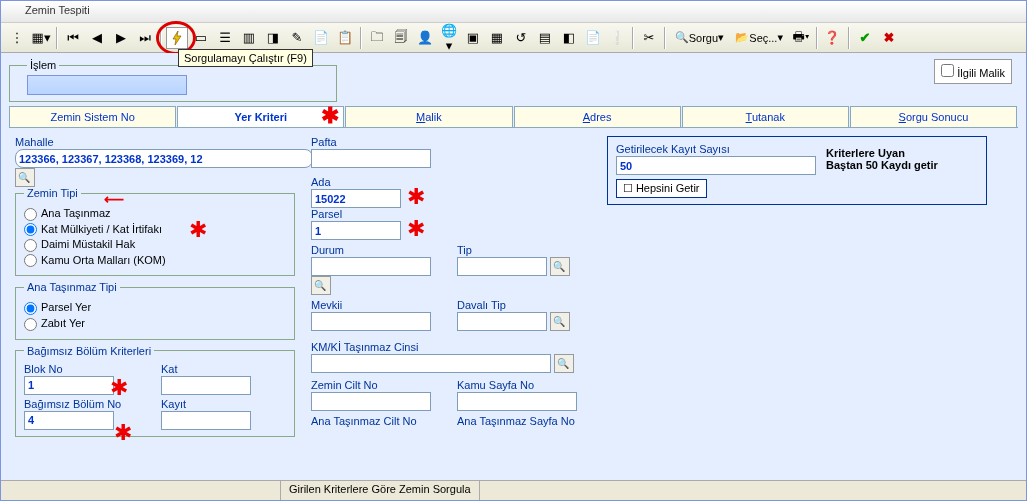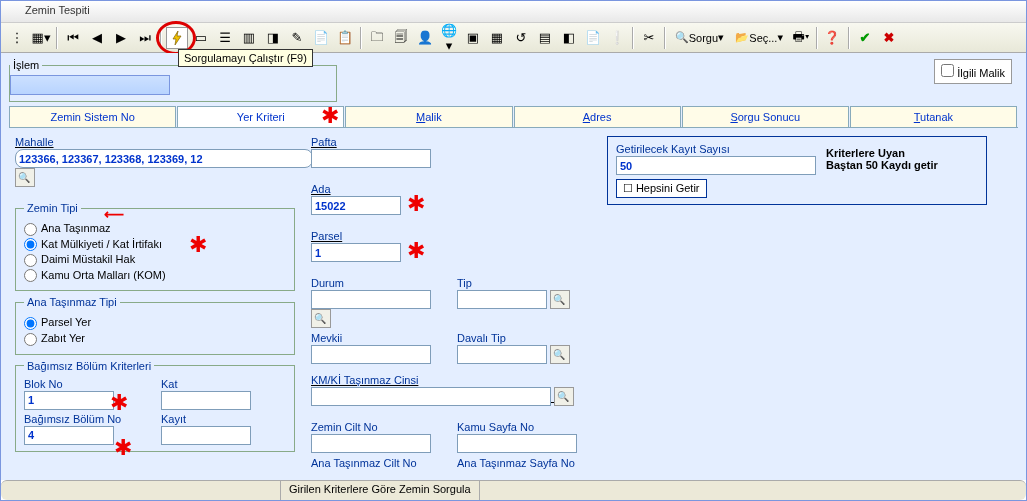--- a/index.html
+++ b/index.html
@@ -6,51 +6,51 @@
 body { font-family: Tahoma, Arial, sans-serif; font-size: 11px; background: #d4d0c8; width: 1027px; height: 501px; overflow: hidden; }
 .window { background: #fff; border: 1px solid #7a96df; width: 1027px; height: 501px; position: relative; }
 .titlebar { background: linear-gradient(to bottom, #fff, #e8e8e8); height: 22px; padding: 3px 24px; color: #333; border-bottom: 1px solid #ccc; }
 .toolbar { background: linear-gradient(to bottom, #f8f8f0, #e8e8d8); height: 30px; border-bottom: 1px solid #aaa; display: flex; align-items: center; padding: 0 4px; gap: 0; position: relative; }
 .tbtn { width: 22px; height: 22px; display: inline-flex; align-items: center; justify-content: center; margin: 0 1px; border: 1px solid transparent; background: transparent; cursor: pointer; font-size: 13px; }
 .tbtn-wide { width: auto; padding: 0 4px; font-size: 11px; }
 .tspacer { width: 2px; height: 22px; border-left: 1px solid #aaa; border-right: 1px solid #fff; margin: 0 3px; }
 .red-circle { position: absolute; left: 155px; top: -2px; width: 40px; height: 34px; border: 3px solid #d00; border-radius: 50%; pointer-events: none; }
 .tooltip { position: absolute; left: 177px; top: 26px; background: #ffffe1; border: 1px solid #333; padding: 2px 5px; font-size: 11px; z-index: 100; }
 .content { background: #e4eeff; padding: 6px 8px 20px 8px; height: calc(100% - 52px - 20px); position: relative; }
-.islem-group { border: 1px solid #8a8; padding: 4px 6px 6px 0; margin-bottom: 4px; display: inline-block; width: 328px; }
+.islem-group { border: 1px solid #8a8; padding: 4px 6px 6px 17px; margin-bottom: 4px; display: inline-block; width: 328px; }
 .islem-group legend { font-size: 11px; padding: 0 3px; }
 .islem-input { width: 160px; height: 20px; background: linear-gradient(to bottom, #cce0ff, #b8d4ff); border: 1px solid #7a96df; }
 .ilgili-box { position: absolute; right: 14px; top: 6px; background: #fff; border: 1px solid #999; padding: 4px 6px; }
 .tabs { display: flex; background: #e4eeff; border-bottom: 1px solid #8ab; margin-bottom: 6px; }
 .tab { flex: 1; text-align: center; padding: 4px 4px; background: #fffce8; border: 1px solid #8ab; border-bottom: none; margin-right: 1px; color: #0033cc; cursor: pointer; }
-.tab.active { background: #fff; font-weight: normal; }
+.tab.active { background: #fff; font-weight: bold; }
 .tab-underline { text-decoration: underline; }
 .form-area { display: flex; gap: 16px; padding: 2px 6px; }
 .col { }
 .col1 { width: 280px; }
 .col2 { width: 280px; }
 .col3 { width: 380px; }
 .field-label { color: #003399; font-size: 11px; margin-bottom: 1px; display: block; }
-.field-row { margin-bottom: 15px; position: relative; text-decoration: underline; }
+.field-row { margin-bottom: 0; position: relative; }
 .txt { border: 1px solid #7f9db9; background: #fff; height: 19px; padding: 1px 3px; font-size: 11px; color: #0033cc; font-weight: bold; }
 .txt-mahalle { width: 298px; border-radius: 8px; }
 .lookup-btn { width: 20px; height: 19px; border: 1px solid #999; background: #f0f0e8; vertical-align: top; cursor: pointer; font-size: 10px; }
 fieldset.grp { border: 1px solid #8a8; padding: 6px 8px 6px 8px; margin-bottom: 5px; }
 fieldset.grp legend { font-size: 11px; color: #003399; padding: 0 3px; }
 .radio-row { margin: 2px 0; font-size: 11px; }
 .radio-row input { margin-right: 4px; vertical-align: middle; }
 .side-by-side { display: flex; gap: 12px; }
 .sbs-col { flex: 1; }
 .txt-sm { width: 90px; }
 .txt-md { width: 120px; }
 .getir-box { border: 1px solid #003399; background: #e4eeff; padding: 6px 8px; display: flex; gap: 10px; align-items: flex-start; }
 .getir-left { }
 .getir-right { font-weight: bold; padding-top: 4px; }
 .getir-btn { border: 1px solid #003399; background: #fff; padding: 2px 6px; margin-top: 4px; cursor: pointer; font-size: 11px; }
-.statusbar { position: absolute; left: 0; bottom: 0; width: 100%; height: 20px; background: #ece9d8; border-top: 1px solid #aaa; display: flex; border-radius: 6px; }
+.statusbar { position: absolute; left: 0; bottom: 0; width: 100%; height: 20px; background: #ece9d8; border-top: 1px solid #aaa; display: flex; }
 .status-cell { border-right: 1px solid #aaa; padding: 2px 8px; font-size: 11px; }
 .status-cell:first-child { width: 280px; }
 .star-marker { position: absolute; color: #e00; font-size: 22px; pointer-events: none; }
 .arrow-marker { position: absolute; color: #e00; font-size: 14px; font-weight: bold; pointer-events: none; }
 svg.ico { width: 16px; height: 16px; }
 </style>
 </head>
 <body>
 
 <div class="window">
@@ -119,22 +119,22 @@
     </div>
 
     <div class="tabs">
       <div class="tab"><span>Zemin Sistem No</span></div>
       <div class="tab active" style="position:relative">
         <span>Yer Kriteri</span>
         <span class="star-marker" style="left:auto;right:4px;top:-4px">✱</span>
       </div>
       <div class="tab"><span class="tab-underline">M</span><span>alik</span></div>
       <div class="tab"><span class="tab-underline">A</span><span>dres</span></div>
+      <div class="tab"><span class="tab-underline">T</span><span>utanak</span></div>
       <div class="tab"><span class="tab-underline">S</span><span>orgu Sonucu</span></div>
-      <div class="tab"><span class="tab-underline">T</span><span>utanak</span></div>
     </div>
 
     <div class="form-area">
 
       <div class="col col1">
         <div class="field-row">
           <span class="field-label">Mahalle</span>
           <input class="txt txt-mahalle" type="text" value="123366, 123367, 123368, 123369, 12" style="">
           <button class="lookup-btn">🔍</button>
         </div>

